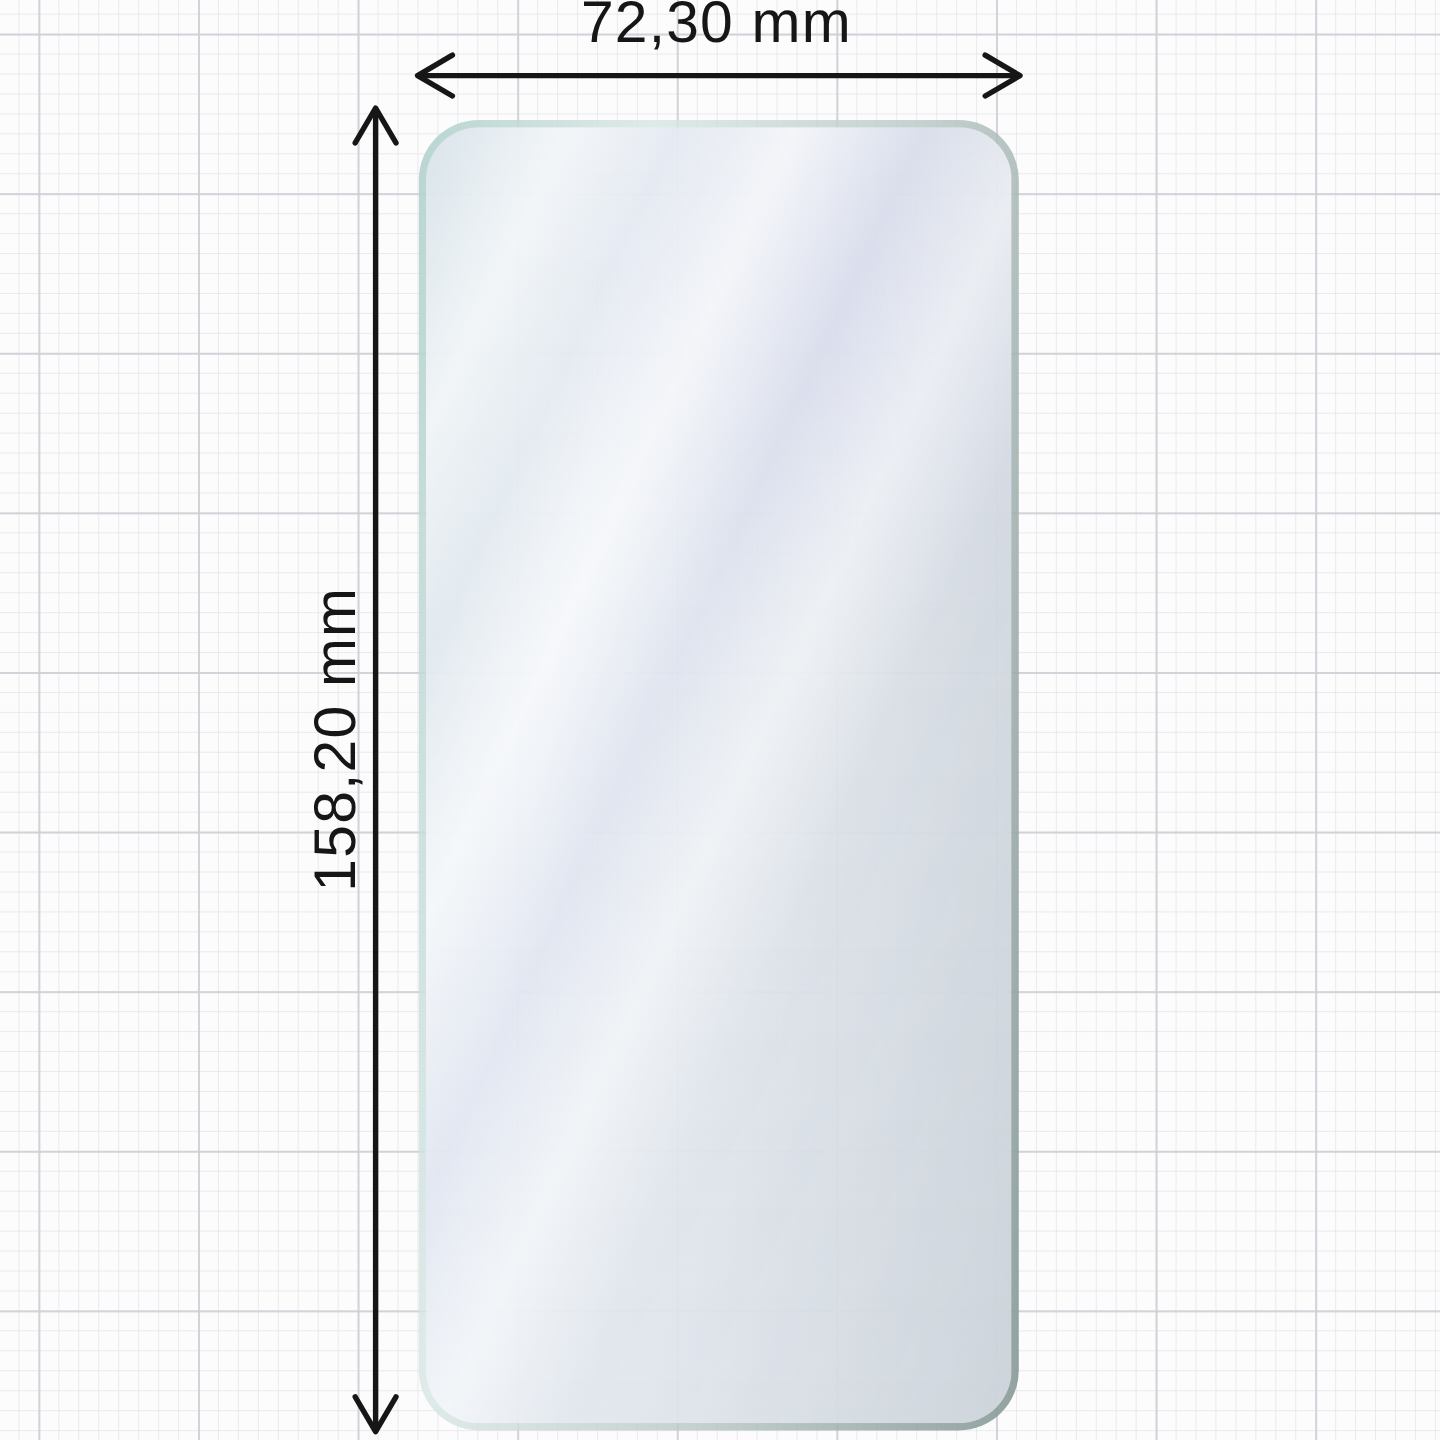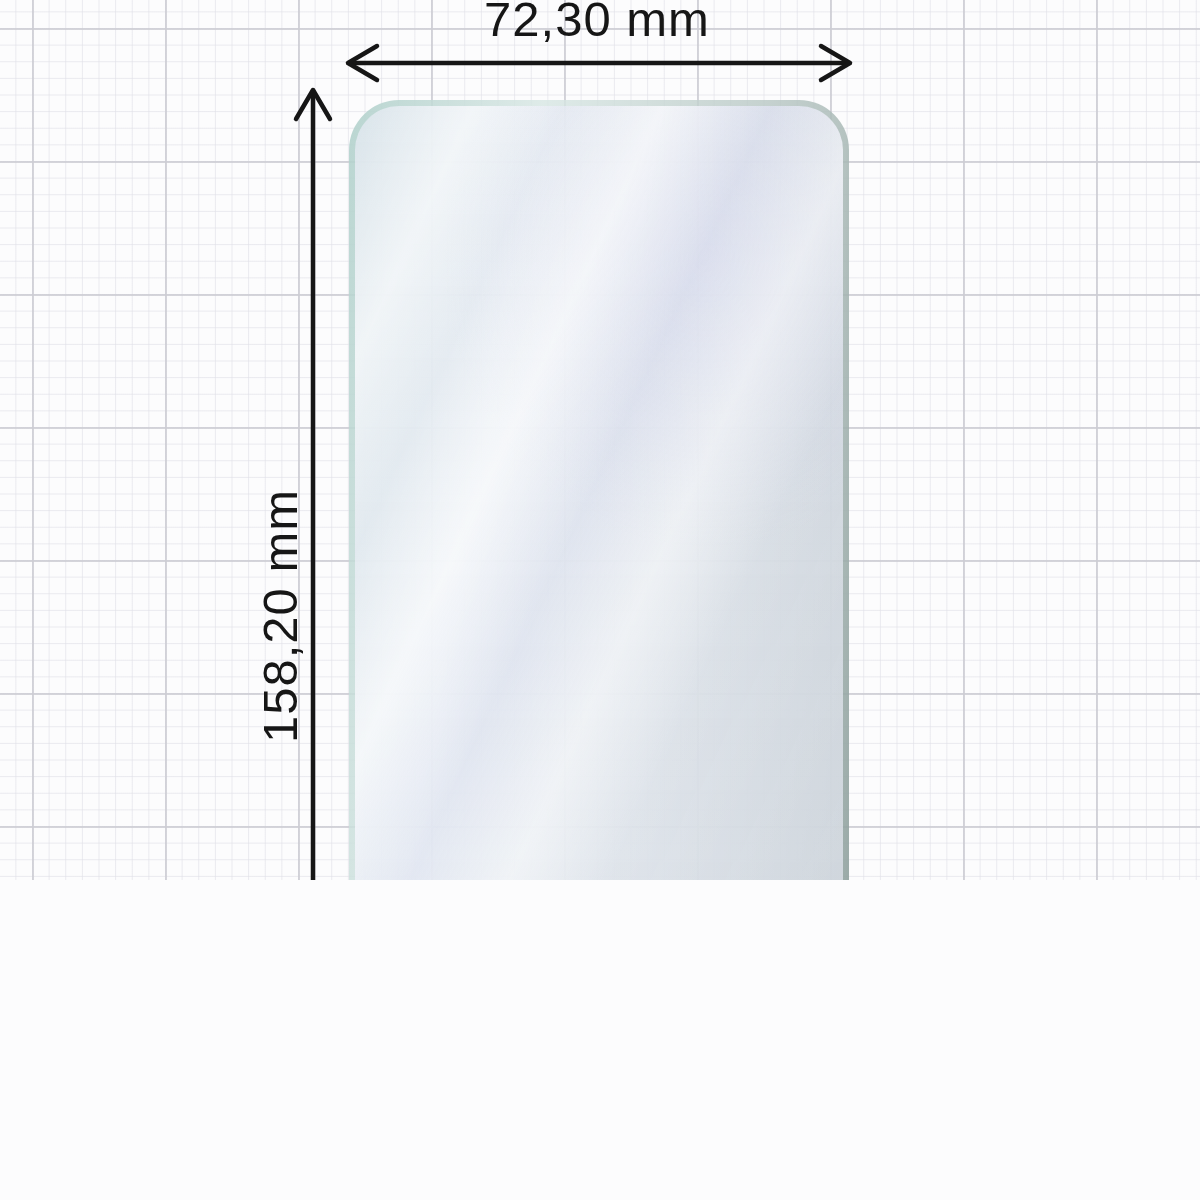--- a/index.html
+++ b/index.html
@@ -4,21 +4,21 @@
 <style>
   html, body {
     margin: 0;
     padding: 0;
     background: #fcfcfd;
     font-family: "Liberation Sans", "DejaVu Sans", sans-serif;
   }
   .canvas {
     position: relative;
     width: 1200px;
-    height: 880px;
+    height: 1200px;
     overflow: hidden;
     background: #fcfcfd;
   }
   
   .grid-bg {
     position: absolute;
     inset: 0;
     background-color: #fcfcfd;
     background-image:
       linear-gradient(to right, rgba(205,205,212,0.85) 2px, transparent 2px),

